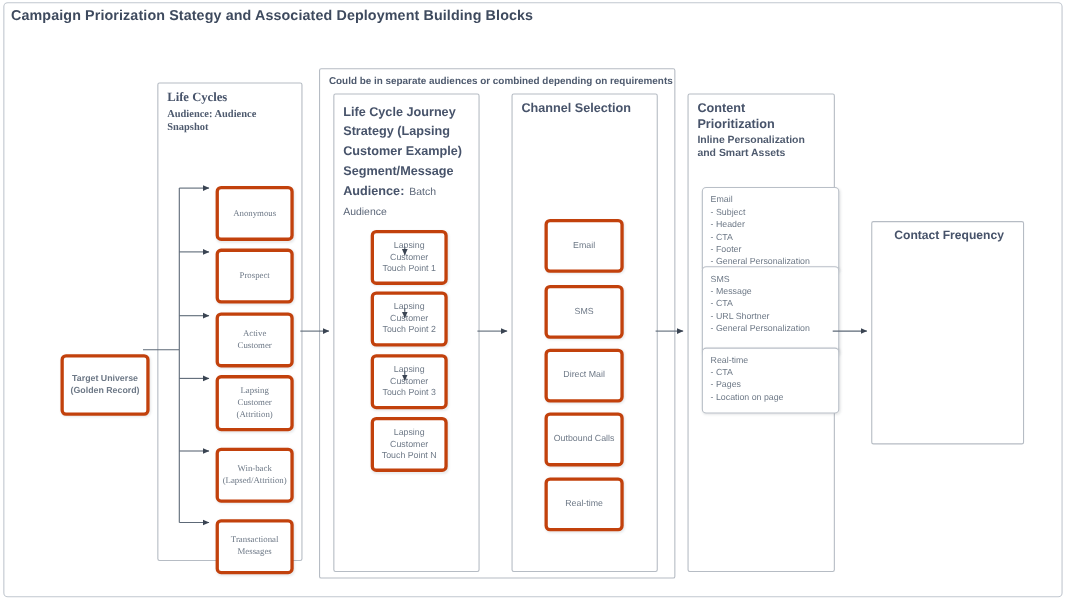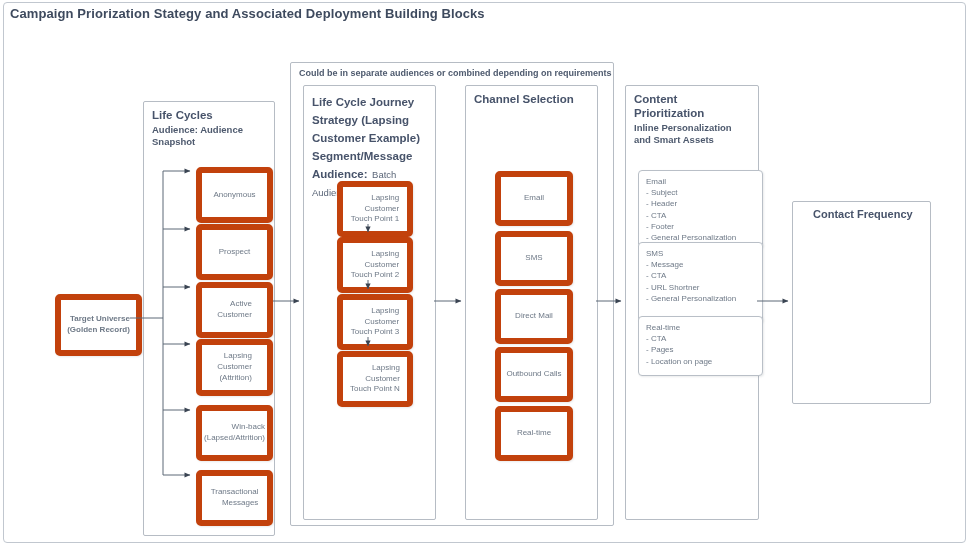--- a/index.html
+++ b/index.html
@@ -11,41 +11,41 @@
     border:1px solid #c1c7cf;border-radius:4px;}
   .page-title{position:absolute;left:10px;top:6px;font-size:13px;font-weight:bold;
     color:#3e4a5e;letter-spacing:.1px;}
   .container{position:absolute;border:1px solid #b6bcc4;border-radius:2px;
     background:transparent;}
   .hdr{padding:6px 8px 0 8px;}
   .h-title{font-size:11.5px;font-weight:bold;color:#47536a;line-height:1.22;}
   .h-sub{font-size:9.5px;font-weight:bold;color:#4e5a6e;line-height:1.3;margin-top:2px;}
   .h-reg{font-size:9.5px;font-weight:normal;color:#5b6678;}
   .note-label{padding:5px 8px;font-size:9px;font-weight:bold;color:#4e5a6e;white-space:nowrap;}
-  .node{position:absolute;border:6px solid #c2410c;border-radius:5px;background:#fff;
+  .node{position:absolute;border:3px solid #c2410c;border-radius:5px;background:#fff;
     box-shadow:1px 1px 2px rgba(80,90,100,.12);
-    display:flex;align-items:center;justify-content:center;text-align:right;
-    font-size:8px;color:#6e7987;line-height:1.35;white-space:pre-line;}
+    display:flex;align-items:center;justify-content:center;text-align:center;
+    font-size:8px;color:#6e7987;line-height:1.35;white-space:pre-line;margin-top:28px;}
   .group{position:absolute;border:1px solid #b9bfc7;border-radius:4px;background:#fff;
     box-shadow:1px 1px 2px rgba(80,90,100,.12);
     font-size:8px;color:#6e7987;line-height:1.4;padding:5px 7px;text-align:left;}
   .group .g-line{white-space:nowrap;}
   .wires{position:absolute;left:0;top:0;pointer-events:none;z-index:5;}
 </style>
 </head>
 <body>
 
 <div class="canvas">
   <div class="frame"></div>
   <div class="page-title">Campaign Priorization Stategy and Associated Deployment Building Blocks</div>
 
   <div class="node" style="left:55px;top:294px;width:75px;height:50px;font-weight:bold;">Target Universe
 (Golden Record)</div>
 
-  <div class="container" style="left:143px;top:101px;width:130px;height:433px;">
+  <div class="container" style="left:143px;top:75px;width:130px;height:433px;font-family:Liberation Serif, serif;">
     <div class="hdr">
       <div class="h-title">Life Cycles</div>
       <div class="h-sub">Audience: Audience Snapshot</div>
     </div>
     <div class="node" style="left:52px;top:65px;width:65px;height:44px;">Anonymous</div>
     <div class="node" style="left:52px;top:122px;width:65px;height:44px;">Prospect</div>
     <div class="node" style="left:52px;top:180px;width:65px;height:44px;">Active
 Customer</div>
     <div class="node" style="left:52px;top:237px;width:65px;height:45px;">Lapsing
 Customer

